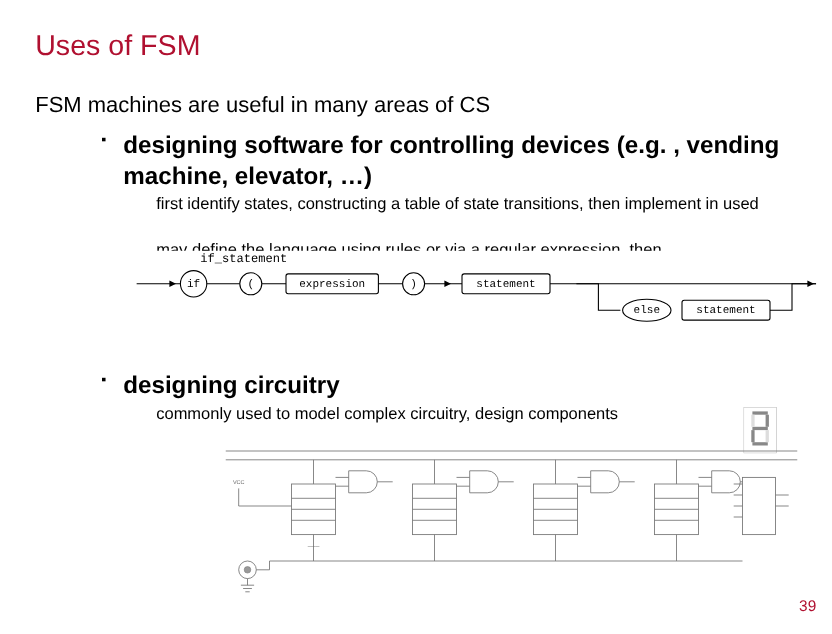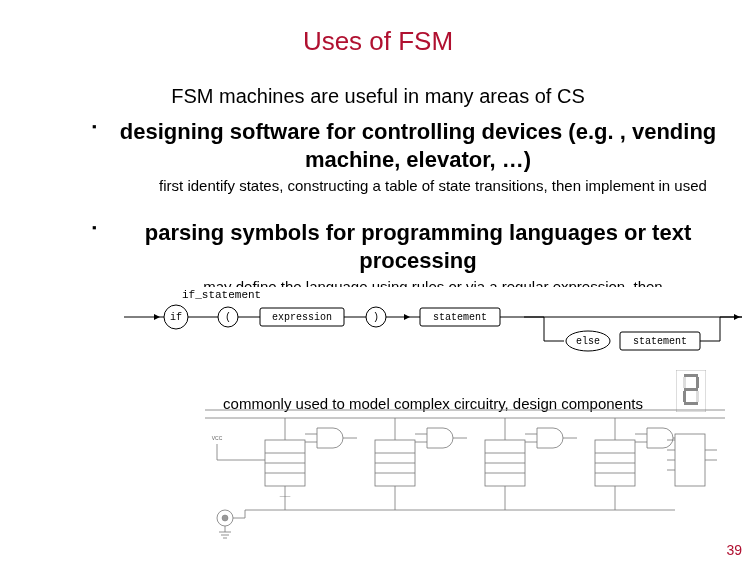--- a/index.html
+++ b/index.html
@@ -7,21 +7,20 @@
     width: 756px;
     height: 576px;
     background: #fff;
     font-family: Arial, Helvetica, sans-serif;
     color: #000;
     position: relative;
     overflow: hidden;
   }
   .slide {
     padding: 26px 32px 0 32px;
-    text-align: center;
   }
   .title {
     color: #b01030;
     font-size: 26px;
     font-weight: normal;
     margin-bottom: 28px;
   }
   .subtitle {
     font-size: 20px;
     margin-bottom: 10px;
@@ -129,23 +128,20 @@
   <h1 class="title">Uses of FSM</h1>
   <p class="subtitle">FSM machines are useful in many areas of CS</p>
 
   <ul class="bullets">
     <li>designing software for controlling devices (e.g. , vending machine, elevator, …)</li>
   </ul>
   <p class="subline">first identify states, constructing a table of state transitions, then implement in used</p>
 
   <div class="gap-sm"></div>
 
-  <ul class="bullets">
-    <li>parsing symbols for programming languages or text processing</li>
-  </ul>
   <p class="clipped">may define the language using rules or via a regular expression, then</p>
 
   <div class="railroad">
     <span class="rr-label">if_statement</span>
     <svg class="rr-svg" viewBox="0 0 618 56">
 
       <line class="rr-line" x1="0" y1="14" x2="618" y2="14"></line>
 
       <circle class="rr-circ" cx="52" cy="14" r="12"></circle>
       <text class="rr-txt" x="52" y="14">if</text>
@@ -174,20 +170,23 @@
 
       <polygon points="30,11 30,17 36,14" fill="#000"></polygon>
       <polygon points="280,11 280,17 286,14" fill="#000"></polygon>
       <polygon points="610,11 610,17 616,14" fill="#000"></polygon>
     </svg>
   </div>
 
   <div class="gap-md"></div>
   <div class="gap-md"></div>
 
+  <ul class="bullets">
+    <li>designing circuitry</li>
+  </ul>
   <p class="subline" style="margin-bottom:16px">commonly used to model complex circuitry, design components</p>
 </div>
 
 <div class="sevenseg">
   <svg viewBox="0 0 30 42">
     <rect x="0" y="0" width="30" height="42" fill="#fff" stroke="#aaa" stroke-width="0.8"></rect>
     <rect class="seg" x="8" y="4" width="14" height="3"></rect>
     <rect class="seg" x="20" y="7" width="3" height="11"></rect>
     <rect class="seg" x="8" y="18" width="14" height="3"></rect>
     <rect class="seg" x="7" y="21" width="3" height="11"></rect>

